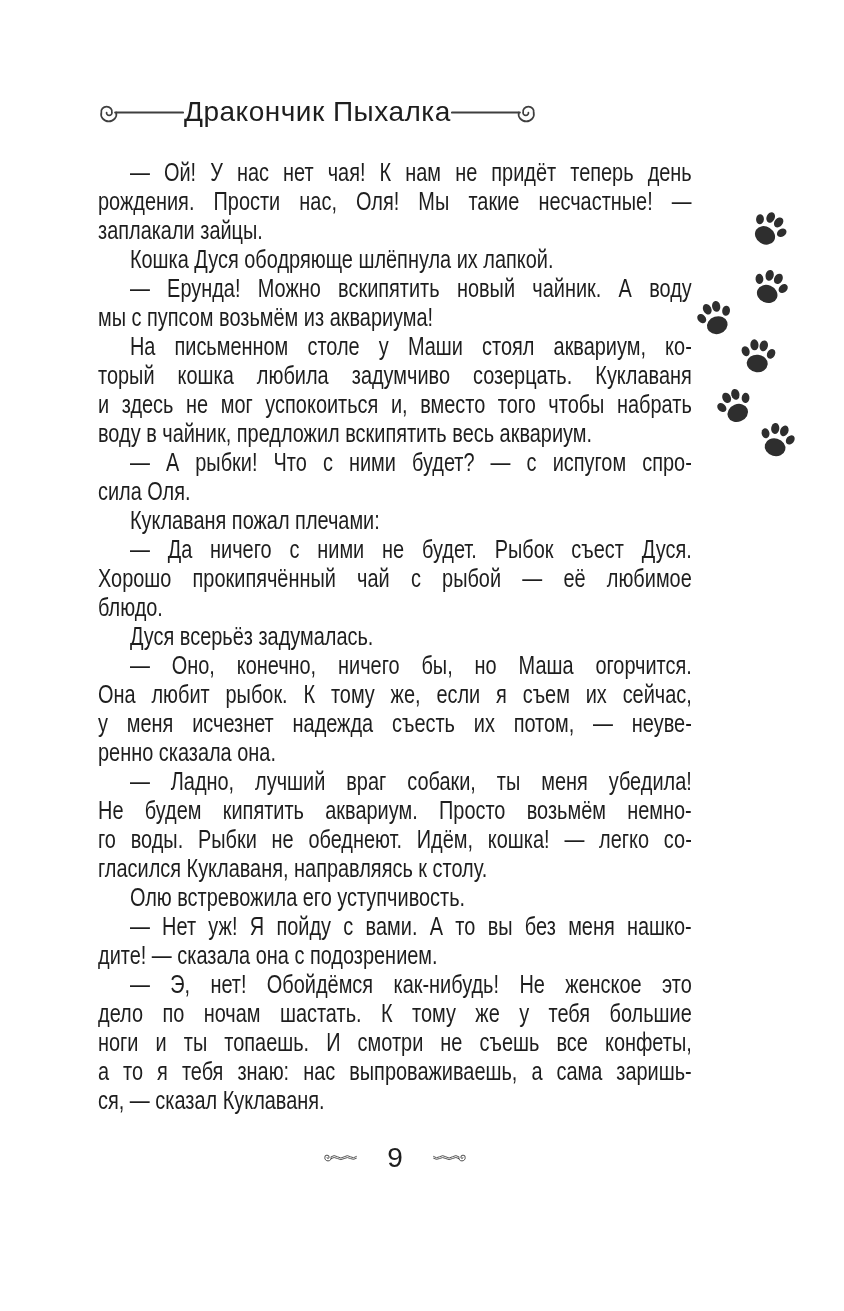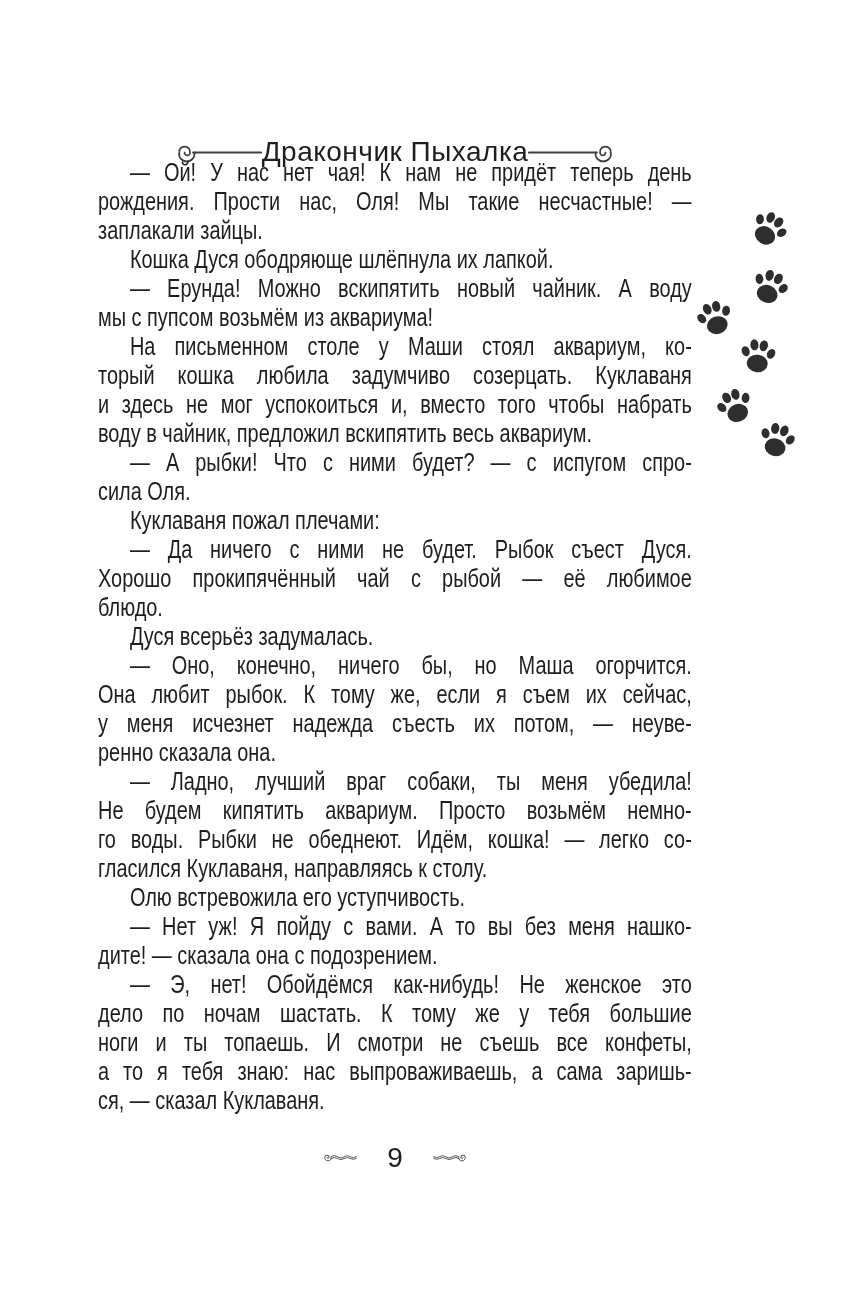--- a/index.html
+++ b/index.html
@@ -12,23 +12,22 @@
     overflow: hidden;
   }
 
   
   .page-header {
     position: absolute;
     left: 98px; top: 90px;
     width: 594px; height: 44px;
     display: flex;
     align-items: center;
-    justify-content: center;
+    justify-content: flex-start;
     color: var(--orn-color, #3f3f3f);
-    margin-top: 40px;
   }
   .header-title {
     font-size: 28px;
     letter-spacing: 0.5px;
     color: var(--text-color, #1e1e1e);
     white-space: nowrap;
   }
   .orn { color: var(--orn-color, #3f3f3f); flex: 0 0 auto; }
   .orn.mirrored { transform: scaleX(-1); }
 

